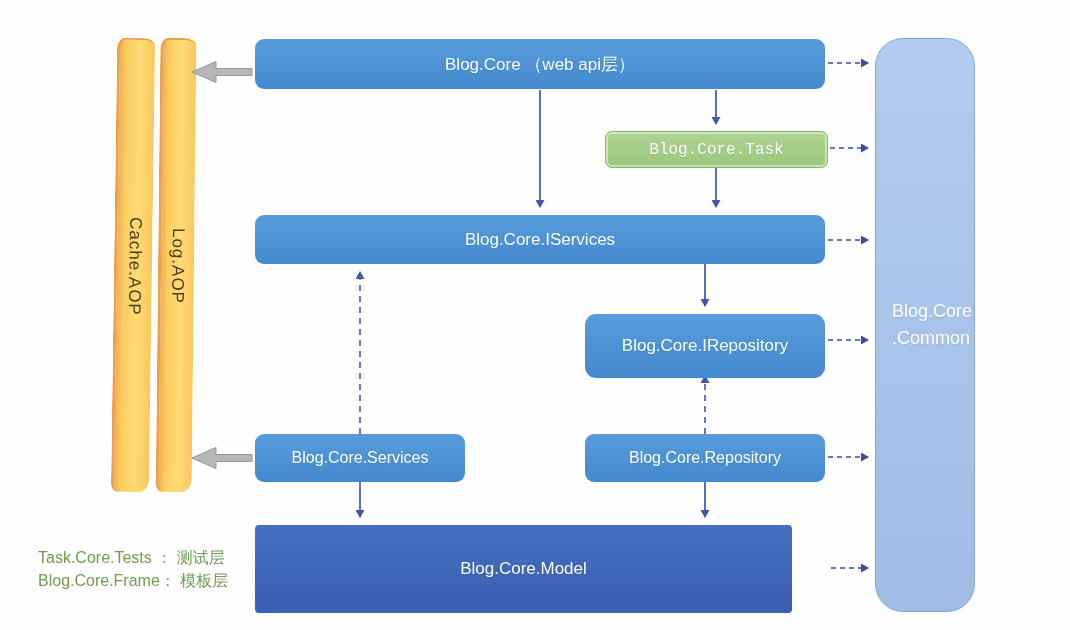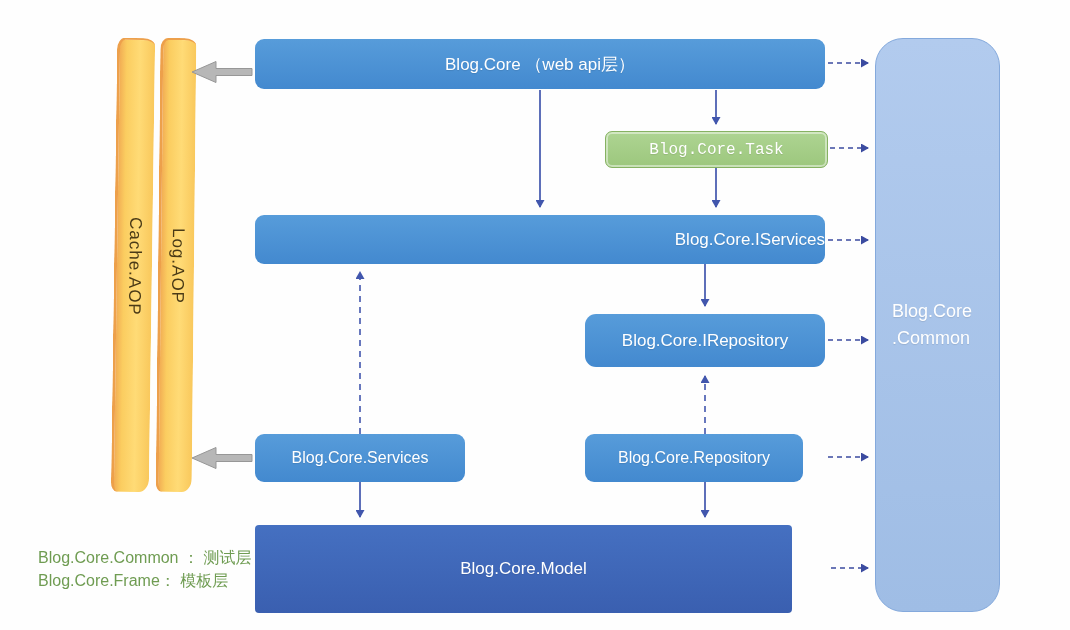--- a/index.html
+++ b/index.html
@@ -27,31 +27,31 @@
     border-radius:9px;font-size:17px;
   }
   .box-webapi{left:255px;top:39px;width:570px;height:50px;}
   .box-task{
     left:605px;top:131px;width:223px;height:37px;
     background:linear-gradient(180deg,#aed492 0%,#9cc77d 100%);
     border:1px solid var(--box-green-border);
     box-shadow:inset 0 0 0 2px rgba(255,255,255,.45);
     border-radius:7px;font-size:16px;font-family:Liberation Mono, monospace;
   }
-  .box-iservices{left:255px;top:215px;width:570px;height:49px;justify-content:flex-end;}
-  .box-irepository{left:585px;top:314px;width:240px;height:53px;border-radius:11px;}
+  .box-iservices{left:255px;top:215px;width:570px;height:49px;}
+  .box-irepository{left:585px;top:314px;width:240px;height:64px;border-radius:11px;}
   .box-services{left:255px;top:434px;width:210px;height:48px;font-size:16px;}
-  .box-repository{left:585px;top:434px;width:218px;height:48px;font-size:16px;}
+  .box-repository{left:585px;top:434px;width:240px;height:48px;font-size:16px;}
   .box-model{
     left:255px;top:525px;width:537px;height:88px;
     background:linear-gradient(180deg,#4570c1 0%,#3a5fb0 100%);
     border-radius:4px;font-size:17px;
   }
   .box-common{
-    left:875px;top:38px;width:125px;height:574px;
+    left:875px;top:38px;width:100px;height:574px;
     background:linear-gradient(180deg,#b2cbee 0%,#9fbde5 100%);
     border:1px solid #84a9dc;border-radius:28px;
     font-size:18px;justify-content:flex-start;padding-left:16px;
     line-height:27px;
   }
   .ribbon{
     position:absolute;display:flex;align-items:center;justify-content:center;
     background:linear-gradient(90deg,#f2ae54 0%,#fbcd60 20%,#ffdb76 58%,#f9c85c 100%);
     border-left:3px solid var(--ribbon-edge);
     border-top:2px solid var(--ribbon-edge);
@@ -143,17 +143,17 @@
   </div>
 
   <div class="node box-common">
     <div>
       <div>Blog.Core</div>
       <div>.Common</div>
     </div>
   </div>
 
   <div class="legend">
-    <div>Blog.Core.Common ： 测试层</div>
+    <div>Task.Core.Tests ： 测试层</div>
     <div>Blog.Core.Frame： 模板层</div>
   </div>
 
 </div>
 
 </body></html>

